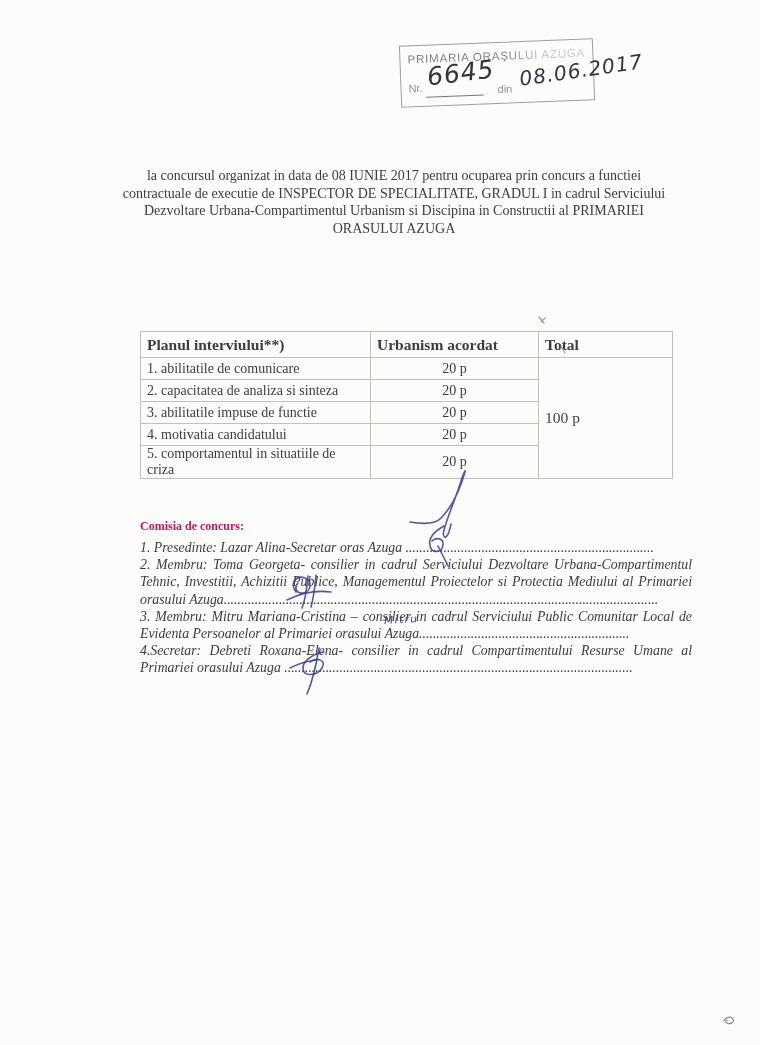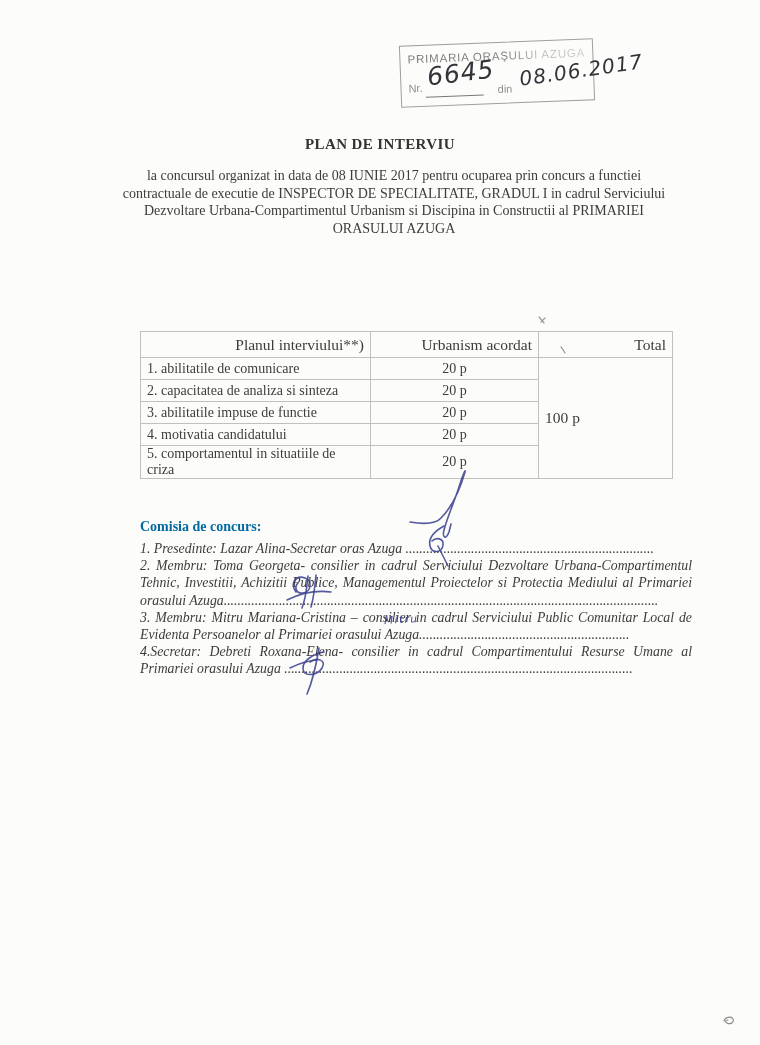--- a/index.html
+++ b/index.html
@@ -53,27 +53,27 @@
   
   .plan-table{
     position:absolute;left:140px;top:331px;width:532px;
     border-collapse:collapse;table-layout:fixed;
     font-size:14px;color:#3c3c3c;
   }
   .plan-table col.c1{width:230px}
   .plan-table col.c2{width:168px}
   .plan-table col.c3{width:134px}
   .plan-table th,.plan-table td{border:1px solid #c1c1bb;padding:0 6px;}
-  .plan-table th{height:25px;font-weight:normal;font-size:15.5px;text-align:right;}
+  .plan-table th{height:25px;font-weight:bold;font-size:15.5px;text-align:left;}
   .plan-table td{height:21px;}
   .plan-table td.pts{text-align:center;margin-left:18px;}
   .plan-table td.total{font-size:15.5px;vertical-align:middle;}
   
   .committee{position:absolute;left:140px;top:519px;width:552px;}
-  .committee-heading{font-size:14px;font-weight:bold;color:#0369a1;margin:0 0 5px 0;}
+  .committee-heading{font-size:12px;font-weight:bold;color:#be185d;margin:0 0 5px 0;}
   .member{margin:0;font-size:13.8px;line-height:17.2px;text-align:justify;color:#3c3c3c;word-break:break-word;font-style:italic;}
   
   .sig{position:absolute;pointer-events:none;}
   .sig path{fill:none;stroke:#3e4290;stroke-width:1.6;stroke-linecap:round;opacity:.88;}
   .sig1{left:402px;top:466px;}
   .sig2{left:281px;top:573px;}
   .sig4{left:288px;top:646px;}
   .mitru{
     position:absolute;left:384px;top:613px;
     font-family:"DejaVu Sans", sans-serif;font-style:italic;font-size:10.5px;
@@ -99,21 +99,20 @@
 
   <div class="stamp">
     <div class="stamp-org">PRIMARIA ORAŞULUI AZUGA</div>
     <span class="stamp-nr-label">Nr.</span>
     <span class="stamp-nr-underline"></span>
     <span class="stamp-nr-value">6645</span>
     <span class="stamp-din-label">din</span>
     <span class="stamp-din-value">08.06.2017</span>
   </div>
 
-  <div class="title">PLAN DE INTERVIU</div>
   <p class="intro">la concursul organizat in data de 08 IUNIE 2017 pentru ocuparea prin concurs a functiei contractuale de executie de INSPECTOR DE SPECIALITATE, GRADUL I in cadrul Serviciului Dezvoltare Urbana-Compartimentul Urbanism si Discipina in Constructii al PRIMARIEI ORASULUI AZUGA</p>
 
   <table class="plan-table">
     <colgroup>
         <col class="c1">
         <col class="c2">
         <col class="c3">
       </colgroup>
     <thead>
       <tr>

